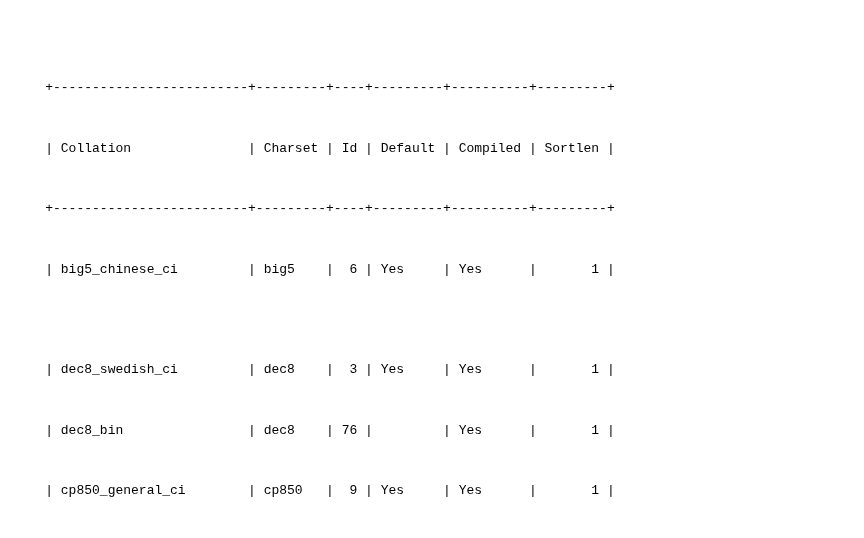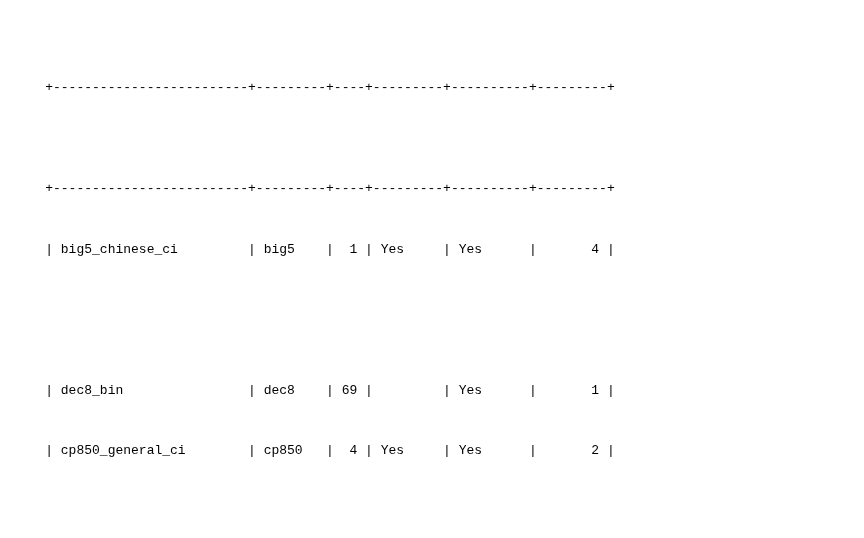--- a/index.html
+++ b/index.html
@@ -31,30 +31,32 @@
     }
   </style>
 </head>
 <body>
 
 <div class="terminal">
   <div class="pre-block">
     <br>
     <span>+-------------------------+---------+----+---------+----------+---------+</span>
     <br>
+    <span>| Collation               | Charset | Id | Default | Compiled | Sortlen |</span>
     <br>
     <span>+-------------------------+---------+----+---------+----------+---------+</span>
     <br>
-    <span>| big5_chinese_ci         | big5    |  1 | Yes     | Yes      |       4 |</span>
+    <span>| big5_chinese_ci         | big5    |  6 | Yes     | Yes      |       1 |</span>
     <br>
     <br>
+    <span>| dec8_swedish_ci         | dec8    |  3 | Yes     | Yes      |       1 |</span>
     <br>
-    <span>| dec8_bin                | dec8    | 69 |         | Yes      |       1 |</span>
+    <span>| dec8_bin                | dec8    | 76 |         | Yes      |       1 |</span>
     <br>
-    <span>| cp850_general_ci        | cp850   |  4 | Yes     | Yes      |       2 |</span>
+    <span>| cp850_general_ci        | cp850   |  9 | Yes     | Yes      |       1 |</span>
     <br>
     
     <br>
     
     <br>
     
     <br>
     
     <br>
     

